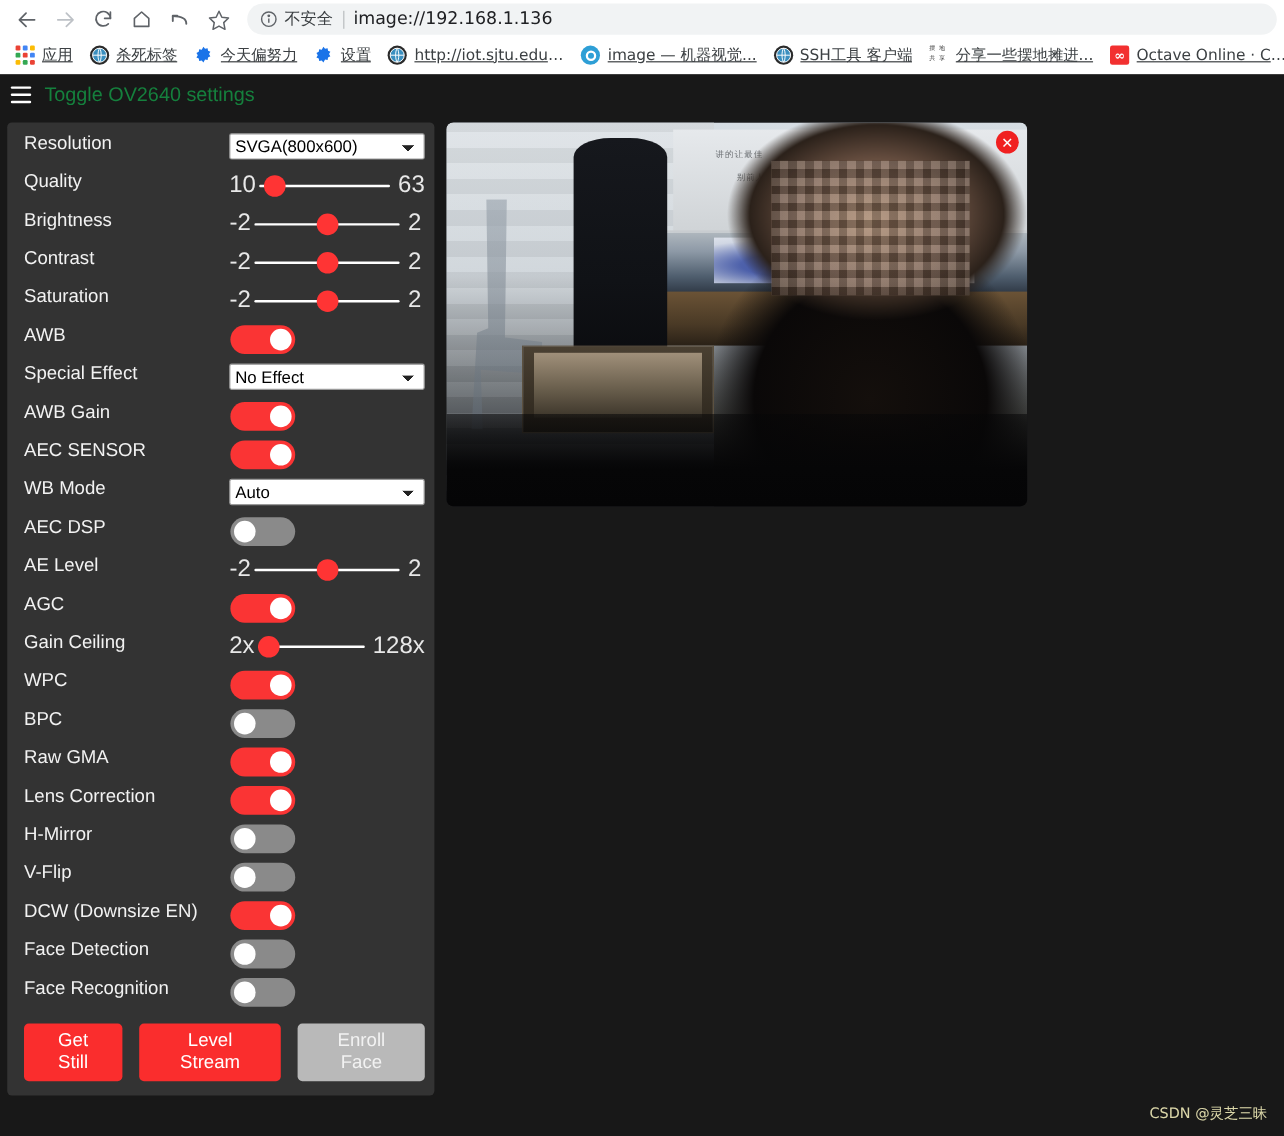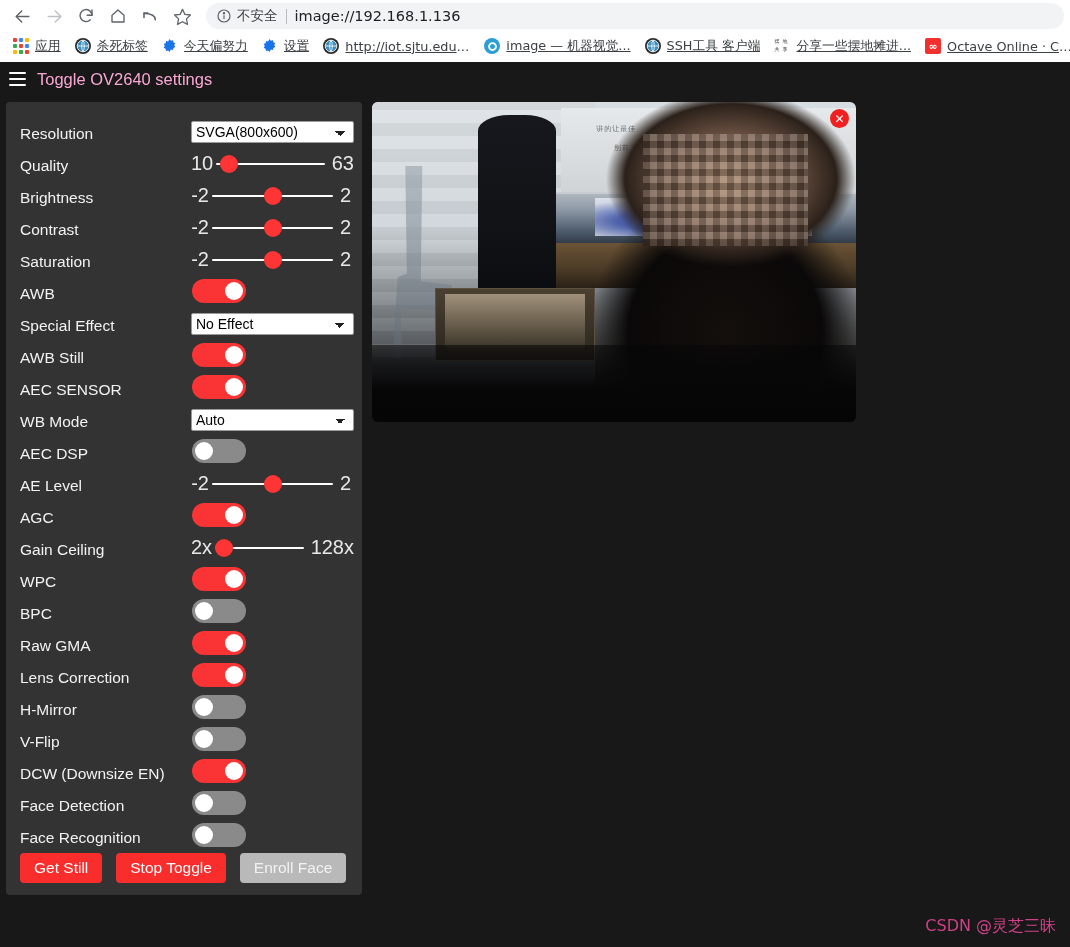--- a/index.html
+++ b/index.html
@@ -129,42 +129,42 @@
     padding-left: 9px;
     gap: 11px;
   }
   .hamburger {
     width: 17px; height: 14px;
     display: flex; flex-direction: column; justify-content: space-between;
   }
   .hamburger i { display:block; height: 2px; background: #ffffff; border-radius:1px; }
   .nav-title {
     font-size: 16.5px;
-    color: #f9a8d4;
+    color: #15803d;
     font-family: "Liberation Sans", sans-serif;
   }
 
   .content-row {
     display: flex;
     align-items: flex-start;
     padding: 6px 0 0 6px;
     gap: 10px;
   }
 
   
   .settings-panel {
     width: 356px;
     background: #333333;
     border-radius: 4px;
     padding: 9px 8px 10px 8px;
     flex: 0 0 auto;
   }
   .row {
     display: flex;
-    align-items: flex-end;
+    align-items: flex-start;
     height: 32px;
     padding-left: 6px;
   }
   .row-label {
     font-size: 15.5px;
     color: #f2f2f2;
     flex: 0 0 auto;
     width: 171px;
     font-family: "Liberation Sans", sans-serif;
     white-space: nowrap;
@@ -371,22 +371,22 @@
     color: #ffffff;
     font-size: 12px;
     line-height: 1;
     font-family: "DejaVu Sans", sans-serif;
   }
 
   .watermark {
     position: absolute;
     right: 14px;
     bottom: 10px;
-    font-size: 16px;
-    color: #ec4899;
+    font-size: 12px;
+    color: #fef9c3;
     font-family: "DejaVu Sans", sans-serif;
     opacity: .85;
   }
 </style>
 </head>
 <body>
 
 <div class="browser-chrome">
 
   <div class="toolbar">
@@ -616,21 +616,21 @@
               </div>
             </div>
           </div>
           <div class="row">
             <div class="row-label">Special Effect</div>
             <div class="row-ctrl">
               <select class="ctl-select"><option>No Effect</option><option>Negative</option><option>Grayscale</option><option>Red Tint</option><option>Green Tint</option><option>Blue Tint</option><option>Sepia</option></select>
             </div>
           </div>
           <div class="row">
-            <div class="row-label">AWB Still</div>
+            <div class="row-label">AWB Gain</div>
             <div class="row-ctrl">
               <div class="toggle on">
                 <span class="knob"></span>
               </div>
             </div>
           </div>
           <div class="row">
             <div class="row-label">AEC SENSOR</div>
             <div class="row-ctrl">
               <div class="toggle on">
@@ -753,21 +753,21 @@
             <div class="row-ctrl">
               <div class="toggle off">
                 <span class="knob"></span>
               </div>
             </div>
           </div>
         </div>
 
       <div class="btn-row">
         <button class="btn btn-red">Get Still</button>
-        <button class="btn btn-red">Stop Toggle</button>
+        <button class="btn btn-red">Level Stream</button>
         <button class="btn btn-gray">Enroll Face</button>
       </div>
     </div>
 
     <div class="stream-wrap">
       <div class="stream-img">
         <div class="scene">
           <div class="sc-wall"></div>
           <div class="sc-wallmask"></div>
           <div class="sc-poster">

